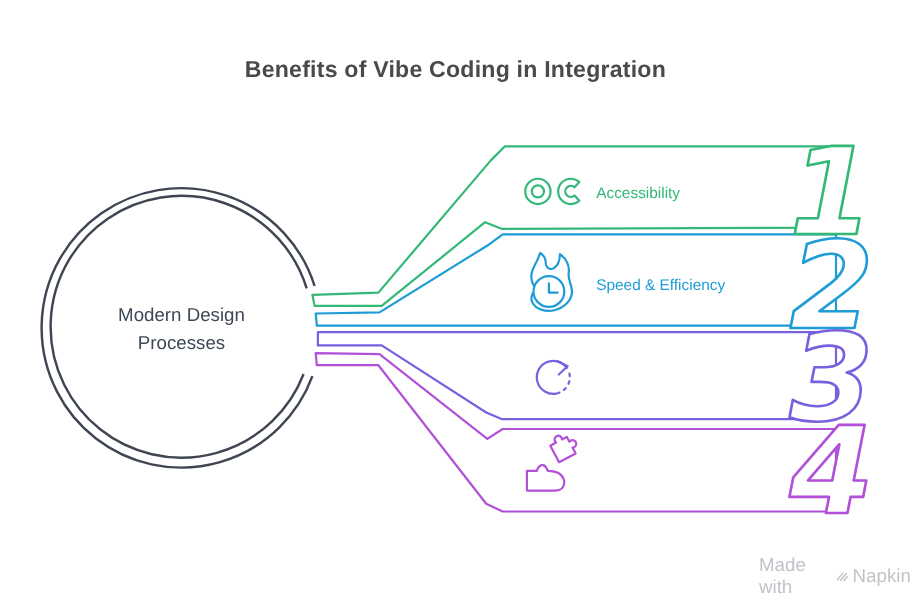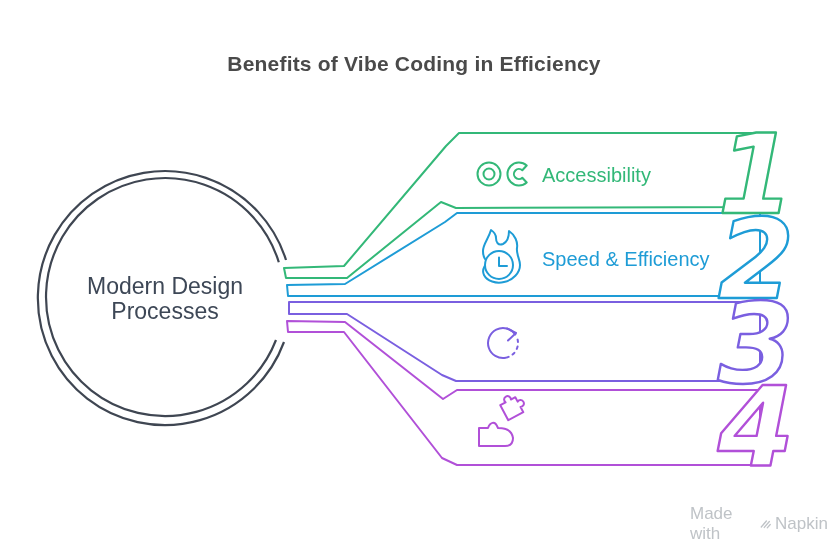--- a/index.html
+++ b/index.html
@@ -7,24 +7,24 @@
     position:relative;width:828px;height:540px;background:#fff;overflow:hidden;
     font-family:"Liberation Sans",sans-serif;margin:0 auto;
   }
   .title{
     position:absolute;left:0;top:52px;width:828px;text-align:center;
     font-size:21px;font-weight:bold;letter-spacing:.2px;margin:0;
   }
   .diagram-svg{position:absolute;left:0;top:0;}
   .center-label{
     position:absolute;left:75px;top:274px;width:180px;text-align:center;
-    font-size:23px;line-height:25px;font-weight:400;
+    font-size:17px;line-height:25px;font-weight:400;
   }
   .item-label{
-    position:absolute;left:542px;font-size:20px;font-weight:500;line-height:18px;
+    position:absolute;left:542px;font-size:14px;font-weight:500;line-height:18px;
   }
   .item-label.l1{top:166px;}
   .item-label.l2{top:250px;}
   .item-label.l3{top:334px;}
   .item-label.l4{top:402px;width:185px;}
   .watermark{
     position:absolute;left:690px;top:504px;display:flex;align-items:center;gap:4px;
     font-size:17px;font-weight:400;
   }
   .watermark .brand{font-weight:500;}
@@ -32,21 +32,21 @@
     font-family:"DejaVu Sans","Liberation Sans",sans-serif;
     font-weight:bold;font-style:italic;font-size:110px;
     paint-order:fill;
   }
 </style>
 </head>
 <body>
 
 <div class="stage">
 
-  <h1 class="title" style="color: rgb(74, 74, 74);">Benefits of Vibe Coding in Efficiency</h1>
+  <h1 class="title" style="color: rgb(74, 74, 74);">Benefits of Vibe Coding in Integration</h1>
 
   <svg class="diagram-svg" width="828" height="540" viewBox="0 0 828 540" fill="none">
 
     <path fill="#ffffff" stroke-width="2" stroke-linejoin="round" stroke-linecap="round" d="M284,268 L344,266 L446,146 L459,133 L760,133 L760,207 L456,208 L441,202 L347,278 L286,278 Z" stroke="#33b878"></path>
 
     <path fill="#ffffff" stroke-width="2" stroke-linejoin="round" stroke-linecap="round" d="M287,285 L345,284 L445,222 L457,213 L760,213 L760,296 L288,296 Z" stroke="#1e9cd6"></path>
 
     <path fill="#ffffff" stroke-width="2" stroke-linejoin="round" stroke-linecap="round" d="M289,302 L760,302 L760,381 L456,381 L442,375 L347,314 L289,314 Z" stroke="#7a5fe0"></path>
 
     <path fill="#ffffff" stroke-width="2" stroke-linejoin="round" stroke-linecap="round" d="M287,321 L345,322 L443,399 L457,390 L760,390 L760,465 L457,465 L442,458 L344,332 L288,332 Z" stroke="#b150d8"></path>

